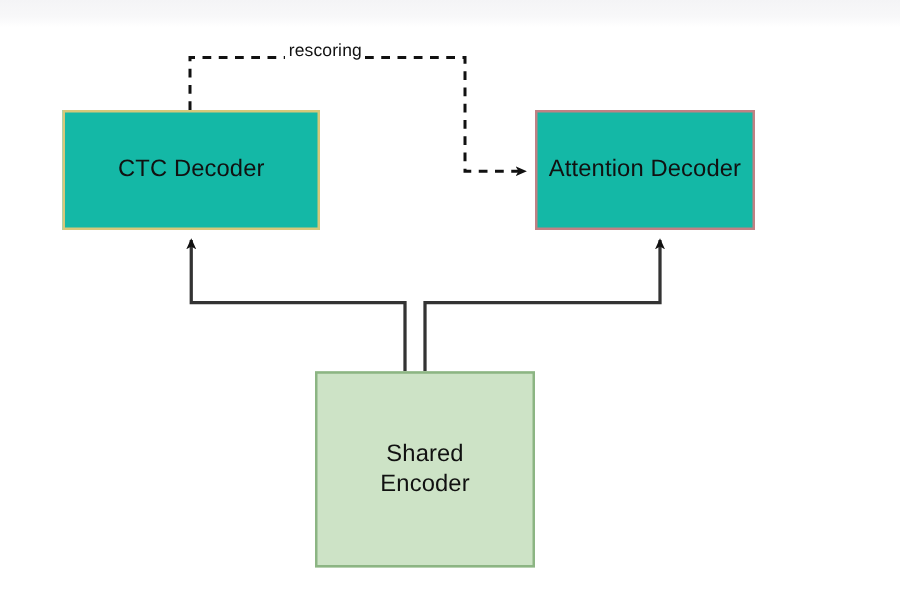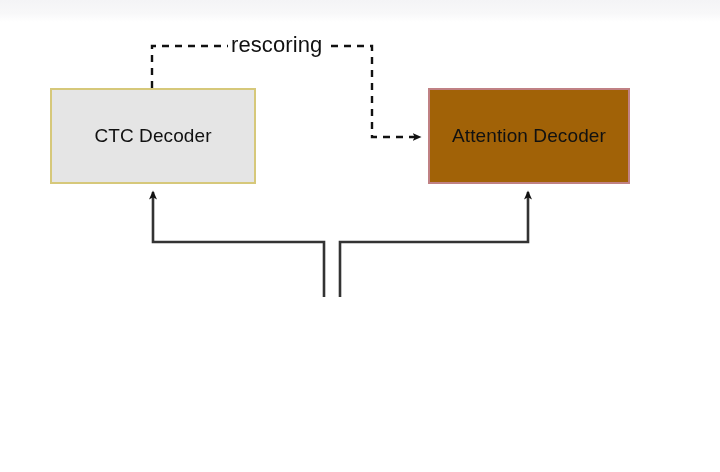--- a/index.html
+++ b/index.html
@@ -40,43 +40,43 @@
     color: #111111;
     font-size: 19px;
     line-height: 1.22;
     letter-spacing: 0.1px;
   }
   #node-ctc {
     left: 50px;
     top: 88px;
     width: 206px;
     height: 96px;
-    background: #e5e5e5;
+    background: #14b8a6;
     border: 2px solid #d6c87a;
   }
   #node-attn {
     left: 428px;
     top: 88px;
-    width: 202px;
+    width: 176px;
     height: 96px;
-    background: #a16207;
+    background: #14b8a6;
     border: 2px solid #c08184;
   }
   #node-enc {
     left: 252px;
     top: 297px;
     width: 176px;
     height: 157px;
     background: #cde3c6;
     border: 2px solid #8cb583;
   }
   .edge-label {
     position: absolute;
     color: #111111;
-    font-size: 22px;
+    font-size: 14px;
     letter-spacing: 0.1px;
     background: #ffffff;
     padding: 0 3px;
     white-space: nowrap;
   }
   #label-rescoring {
     left: 228px;
     top: 32px;
   }
   #label-attention {
@@ -109,17 +109,23 @@
   </svg>
 
   <div class="node" id="node-ctc">
     <span>CTC Decoder</span>
   </div>
 
   <div class="node" id="node-attn">
     <span>Attention Decoder</span>
   </div>
 
+  <div class="node" id="node-enc">
+    <span>
+      <span>Shared</span><br>
+      <span>Encoder</span>
+    </span>
+  </div>
 
   <div class="edge-label" id="label-rescoring">rescoring</div>
 
 
 </div>
 
 </body></html>

